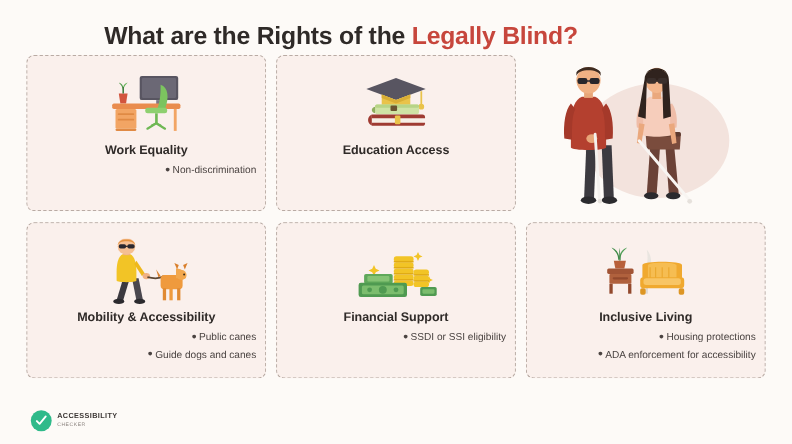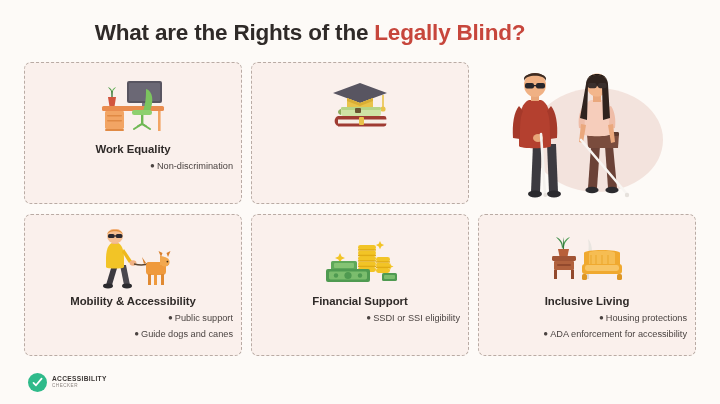--- a/index.html
+++ b/index.html
@@ -33,21 +33,21 @@
     font-weight: bold;
     letter-spacing: -0.2px;
     color: #2f2a28;
     white-space: nowrap;
   }
   .title .accent { color: #c7463c; }
 
   
   .grid {
     position: absolute;
-    top: 62px;
+    top: 50px;
     left: 24px;
     width: 672px;
     display: grid;
     grid-template-columns: 1fr 1fr 1fr;
     grid-template-rows: 142px 142px;
     column-gap: 9px;
     row-gap: 10px;
   }
 
   .card {
@@ -197,20 +197,21 @@
           <rect x="30" y="31" width="6" height="5" rx="1" fill="#6a5431"></rect>
           <path d="M16 32 C12 33 12 37 16 38 Z" fill="#8fae5e"></path>
 
           <rect x="13" y="39" width="46" height="10" rx="2.4" fill="#f6efe6"></rect>
           <path d="M13 39 h46 a2.4 2.4 0 0 1 2.4 2.4 v1 H13 Z" fill="#9f3b32"></path>
           <path d="M13 46.6 h48.4 v0.4 a2.4 2.4 0 0 1 -2.4 2.4 H13 Z" fill="#9f3b32"></path>
           <path d="M13 39 C8.5 40.5 8.5 47.5 13 49 Z" fill="#9f3b32"></path>
           <rect x="34" y="40" width="5" height="8" rx="1" fill="#e9c34a"></rect>
         </svg>
       </div>
+      <div class="card-title">Education Access</div>
     </div>
 
     <div class="card plain">
       <svg width="224" height="142" viewBox="0 0 224 142">
 
         <ellipse cx="122" cy="78" rx="66" ry="52" fill="#f3e3dd"></ellipse>
 
         <path d="M58 82 l-2 48 h9 l2 -48 Z" fill="#3c3a40"></path>
         <path d="M72 82 l2 48 h9 l-2 -48 Z" fill="#3c3a40"></path>
 
@@ -296,21 +297,21 @@
           <path d="M76 28 l2.5 -6 -4 2 Z" fill="#d97f2c"></path>
           <circle cx="75.4" cy="32.6" r="0.9" fill="#3b2a18"></circle>
           <path d="M54 34 l-4 -6 2 7 Z" fill="#d97f2c"></path>
           <rect x="56" y="45" width="3" height="11" fill="#e08a32"></rect>
           <rect x="69" y="45" width="3" height="11" fill="#e08a32"></rect>
           <rect x="62" y="45" width="3" height="11" fill="#ef9a3d"></rect>
         </svg>
       </div>
       <div class="card-title">Mobility &amp; Accessibility</div>
       <div class="bullets">
-        <div class="bullet"><span class="dot">●</span><span>Public support</span></div>
+        <div class="bullet"><span class="dot">●</span><span>Public canes</span></div>
         <div class="bullet"><span class="dot">●</span><span>Guide dogs and canes</span></div>
       </div>
     </div>
 
     <div class="card">
       <div class="icon-box">
         <svg width="84" height="58" viewBox="0 0 84 58">
 
           <path d="M22 22 l1.6 3.4 3.4 1.6 -3.4 1.6 -1.6 3.4 -1.6 -3.4 -3.4 -1.6 3.4 -1.6 Z" fill="#f2c426"></path>
           <path d="M62 10 l1.3 2.8 2.8 1.3 -2.8 1.3 -1.3 2.8 -1.3 -2.8 -2.8 -1.3 2.8 -1.3 Z" fill="#f2c426"></path>

